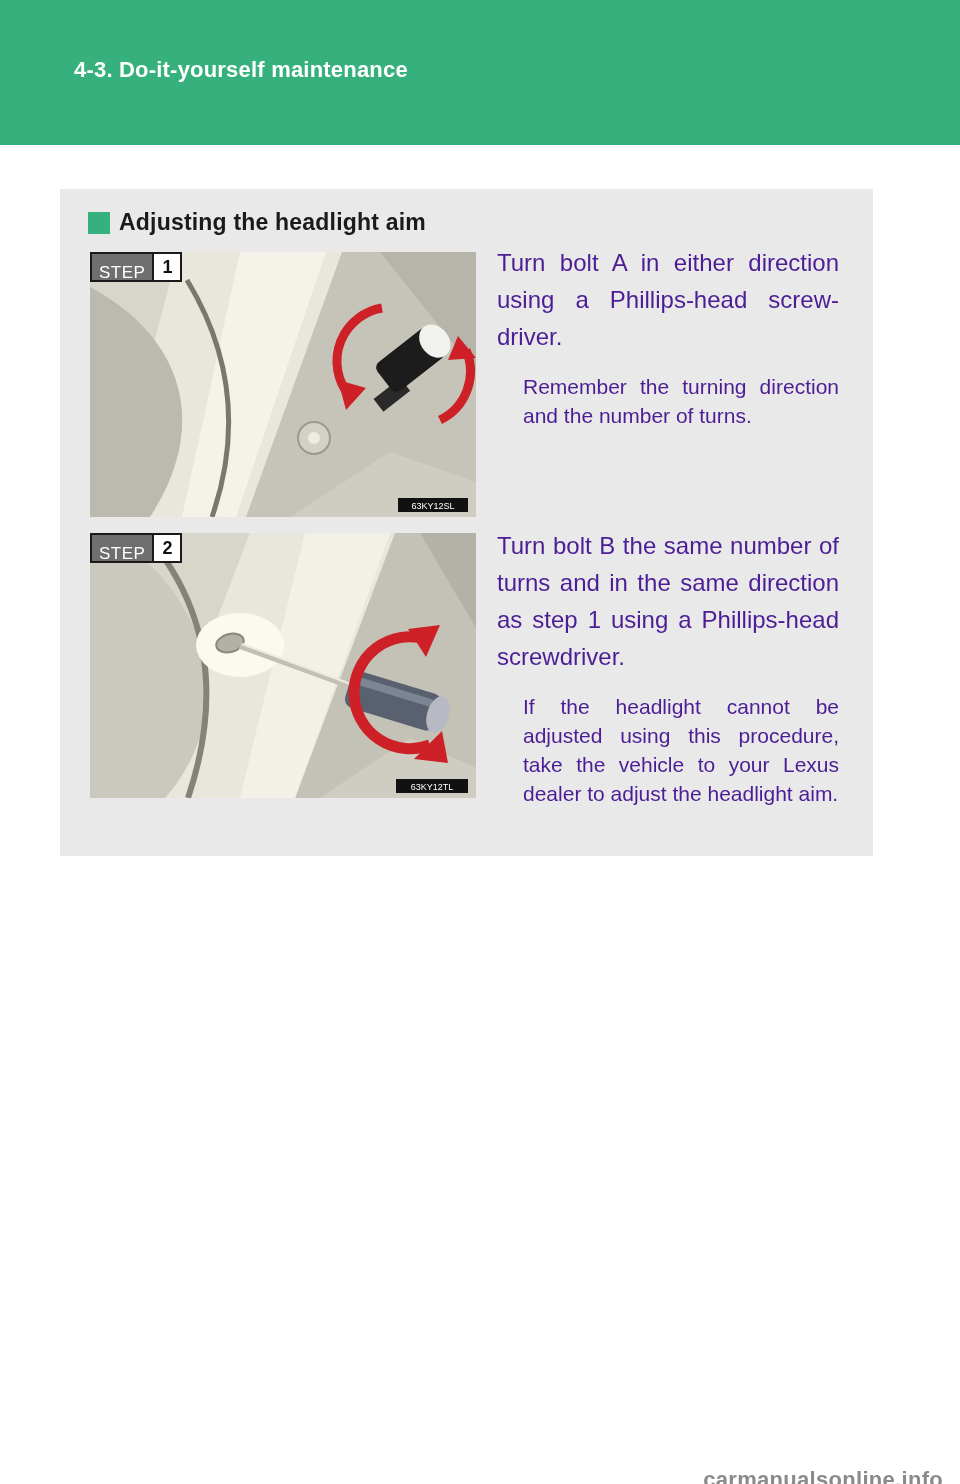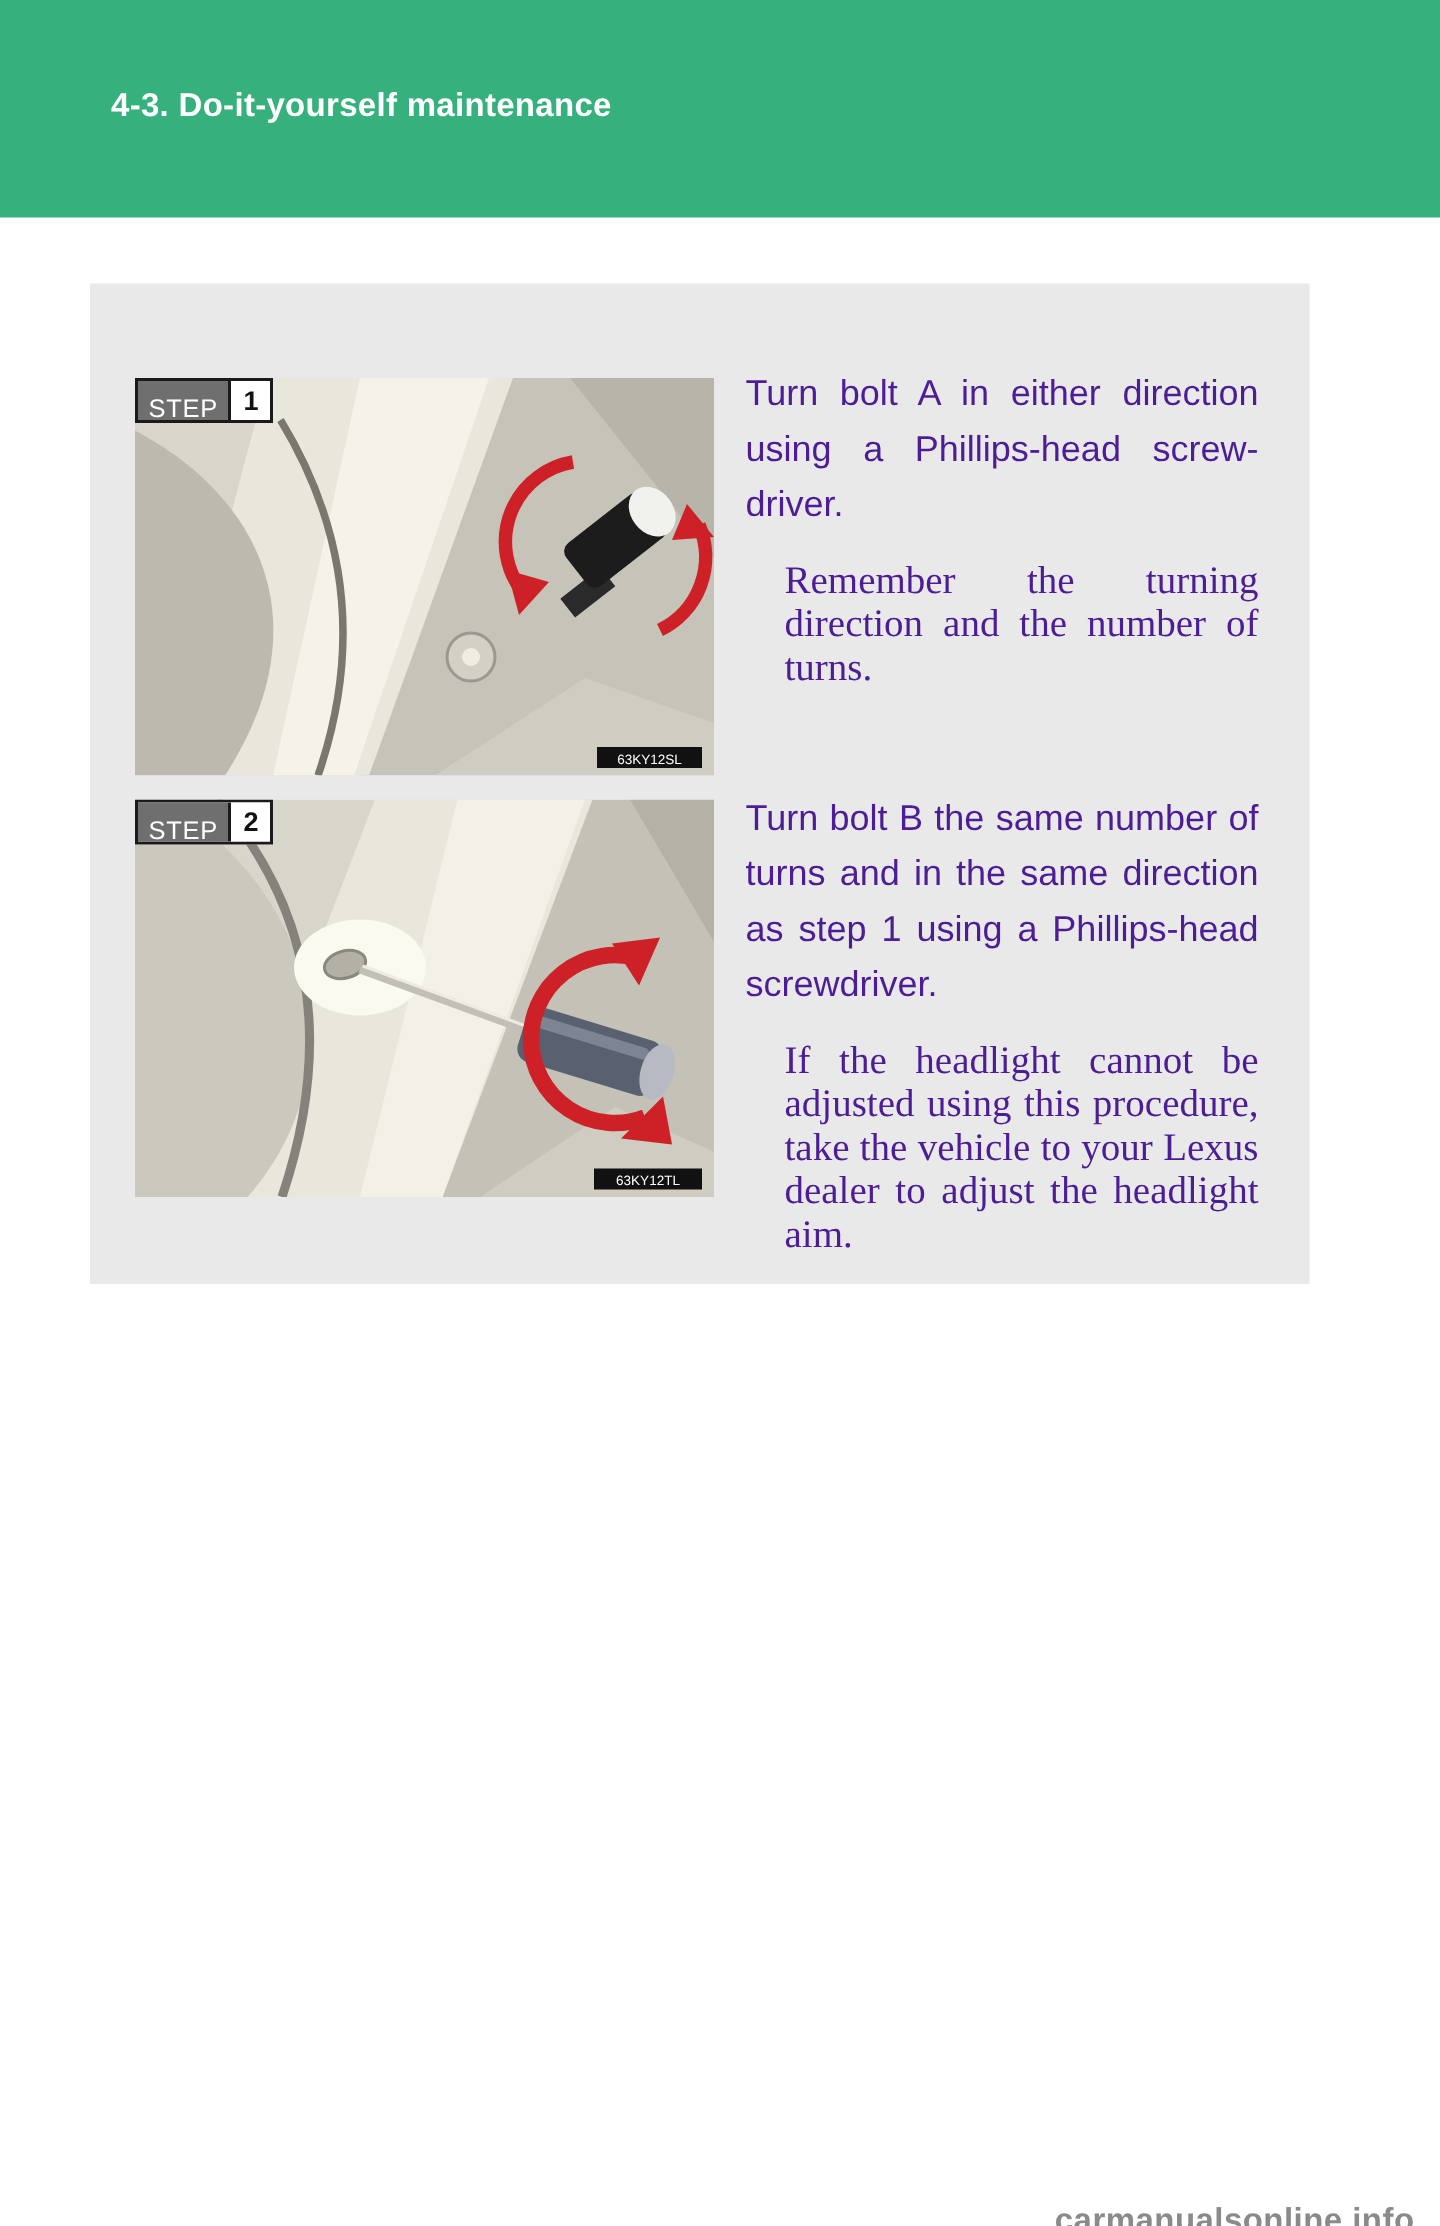--- a/index.html
+++ b/index.html
@@ -27,37 +27,41 @@
     border:2px solid #1a1a1a;background:#ffffff;height:26px;}
   .step-badge .step-word{background:#6f6f6f;color:#ffffff;font-size:17px;line-height:26px;
     padding:6px 7px;letter-spacing:.5px;}
   .step-badge .step-num{background:#ffffff;color:#111111;font-size:18px;line-height:26px;
     width:26px;text-align:center;border-left:2px solid #1a1a1a;font-weight:600;}
 
   .text-col{position:absolute;left:437px;width:342px;color:#4c1d95;}
   .text-col.col1{top:55px;}
   .text-col.col2{top:338px;}
   .instruction{font-size:24px;line-height:37px;text-align:justify;text-align-last:left;margin:0;}
-  .note{font-size:26px;line-height:29px;text-align:justify;text-align-last:left;
-    margin:17px 0 0 26px;font-family:Liberation Serif, serif;}
+  .note{font-size:21px;line-height:29px;text-align:justify;text-align-last:left;
+    margin:17px 0 0 26px;}
 
   .watermark{position:absolute;right:17px;top:1451px;font-size:22px;font-weight:bold;
     letter-spacing:.3px;margin-top:16px;}
 </style>
 </head>
 <body>
 
 <div class="page">
 
   <div class="chapter-band" style="background:#36b17d;">
     <div class="chapter-title">4-3. Do-it-yourself maintenance</div>
   </div>
 
   <div class="content-box">
 
+    <div class="section-head">
+      <span class="section-bullet" style="background:#36b17d;"></span>
+      <span class="section-title">Adjusting the headlight aim</span>
+    </div>
 
     <div class="figure fig1">
       <svg width="386" height="265" viewBox="0 0 386 265">
         <rect x="0" y="0" width="386" height="265" fill="#d8d6ca"></rect>
         <polygon points="250,0 386,0 386,265 150,265" fill="#c6c4b9"></polygon>
         <polygon points="88,0 252,0 156,265 18,265" fill="#e9e7dc"></polygon>
         <polygon points="150,0 236,0 146,265 92,265" fill="#f5f3e9"></polygon>
         <path d="M0,35 C85,80 125,165 60,265 L0,265 Z" fill="#bcbaaf"></path>
         <path d="M97,28 Q165,140 122,265" stroke="#7a786e" stroke-width="5" fill="none"></path>
         <path d="M290,0 L386,0 L386,120 Z" fill="#b7b5aa"></path>

